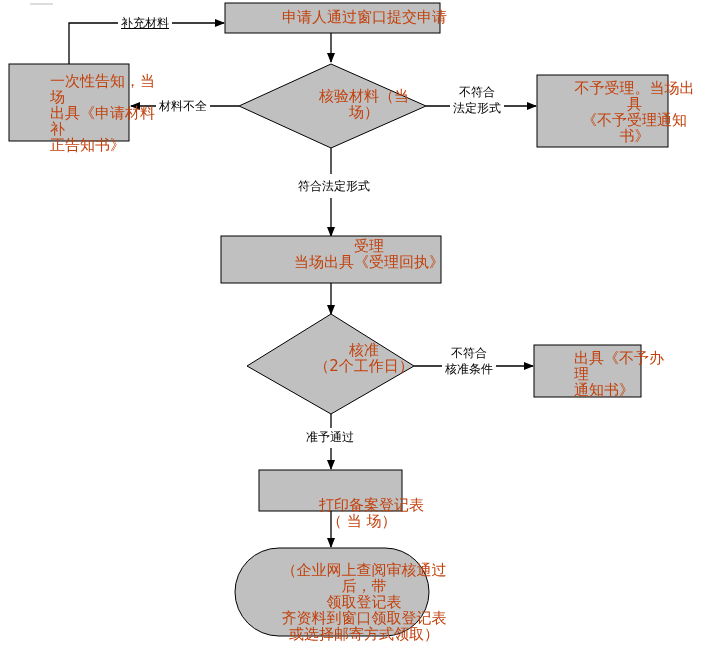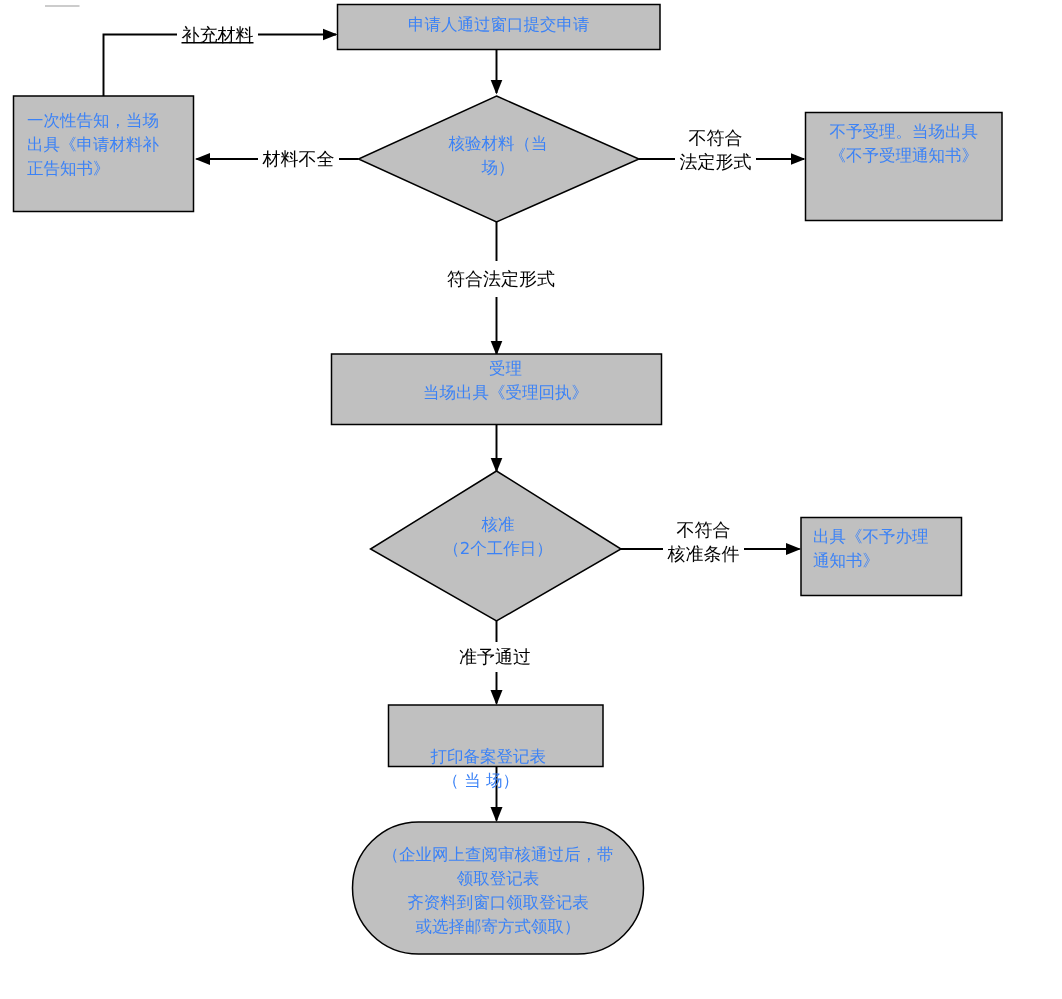--- a/index.html
+++ b/index.html
@@ -1,19 +1,19 @@
 <!DOCTYPE html>
 <html><head>
   <meta charset="utf-8">
   <style>
     html, body { margin: 0; padding: 0; background: #ffffff; }
     body { width: 708px; height: 666px; position: relative; overflow: hidden;
            font-family: "DejaVu Sans", "Liberation Sans", sans-serif; color: #000; }
     #diagram { position: absolute; left: 0; top: 0; }
-    .node-text { position: absolute; font-size: 11px; line-height: 16px; color: #3b82f6; }
+    .node-text { position: absolute; font-size: 15px; line-height: 16px; color: #c2410c; margin-left: 32px; }
     .edge-label { position: absolute; font-size: 12px; line-height: 16px; background: #fff; white-space: nowrap; }
     .center { text-align: center; }
   </style>
 </head>
 <body>
 
 <svg id="diagram" width="708" height="666" viewBox="0 0 708 666">
   <defs>
     <marker id="arrow" markerWidth="10" markerHeight="10" refX="9" refY="5" orient="auto" markerUnits="userSpaceOnUse">
       <path d="M0,1 L10,5 L0,9 Z" fill="#000"></path>
@@ -89,27 +89,27 @@
 
 <div class="node-text center" style="left:235px; top:562px; width:194px;">
   <div>（企业网上查阅审核通过后，带</div>
   <div>领取登记表</div>
   <div>齐资料到窗口领取登记表</div>
   <div>或选择邮寄方式领取）</div>
 </div>
 
 <div class="edge-label" style="left:118px; top:15px; padding:0 3px;text-decoration:underline;">补充材料</div>
 
-<div class="edge-label" style="left:172px; top:98px; padding:0 3px;">材料不全</div>
+<div class="edge-label" style="left:156px; top:98px; padding:0 3px;">材料不全</div>
 
 <div class="edge-label center" style="left:450px; top:84px; padding:0 3px;">
   <div>不符合</div>
   <div>法定形式</div>
 </div>
 
 <div class="edge-label" style="left:295px; top:174px; padding:4px 3px;">符合法定形式</div>
 
 <div class="edge-label center" style="left:442px; top:345px; padding:0 3px;">
   <div>不符合</div>
   <div>核准条件</div>
 </div>
 
-<div class="edge-label" style="left:303px; top:428px; padding:2px 3px;">准予通过</div>
+<div class="edge-label" style="left:303px; top:428px; padding:2px 3px;font-family:Liberation Mono, monospace;">准予通过</div>
 
 </body></html>

